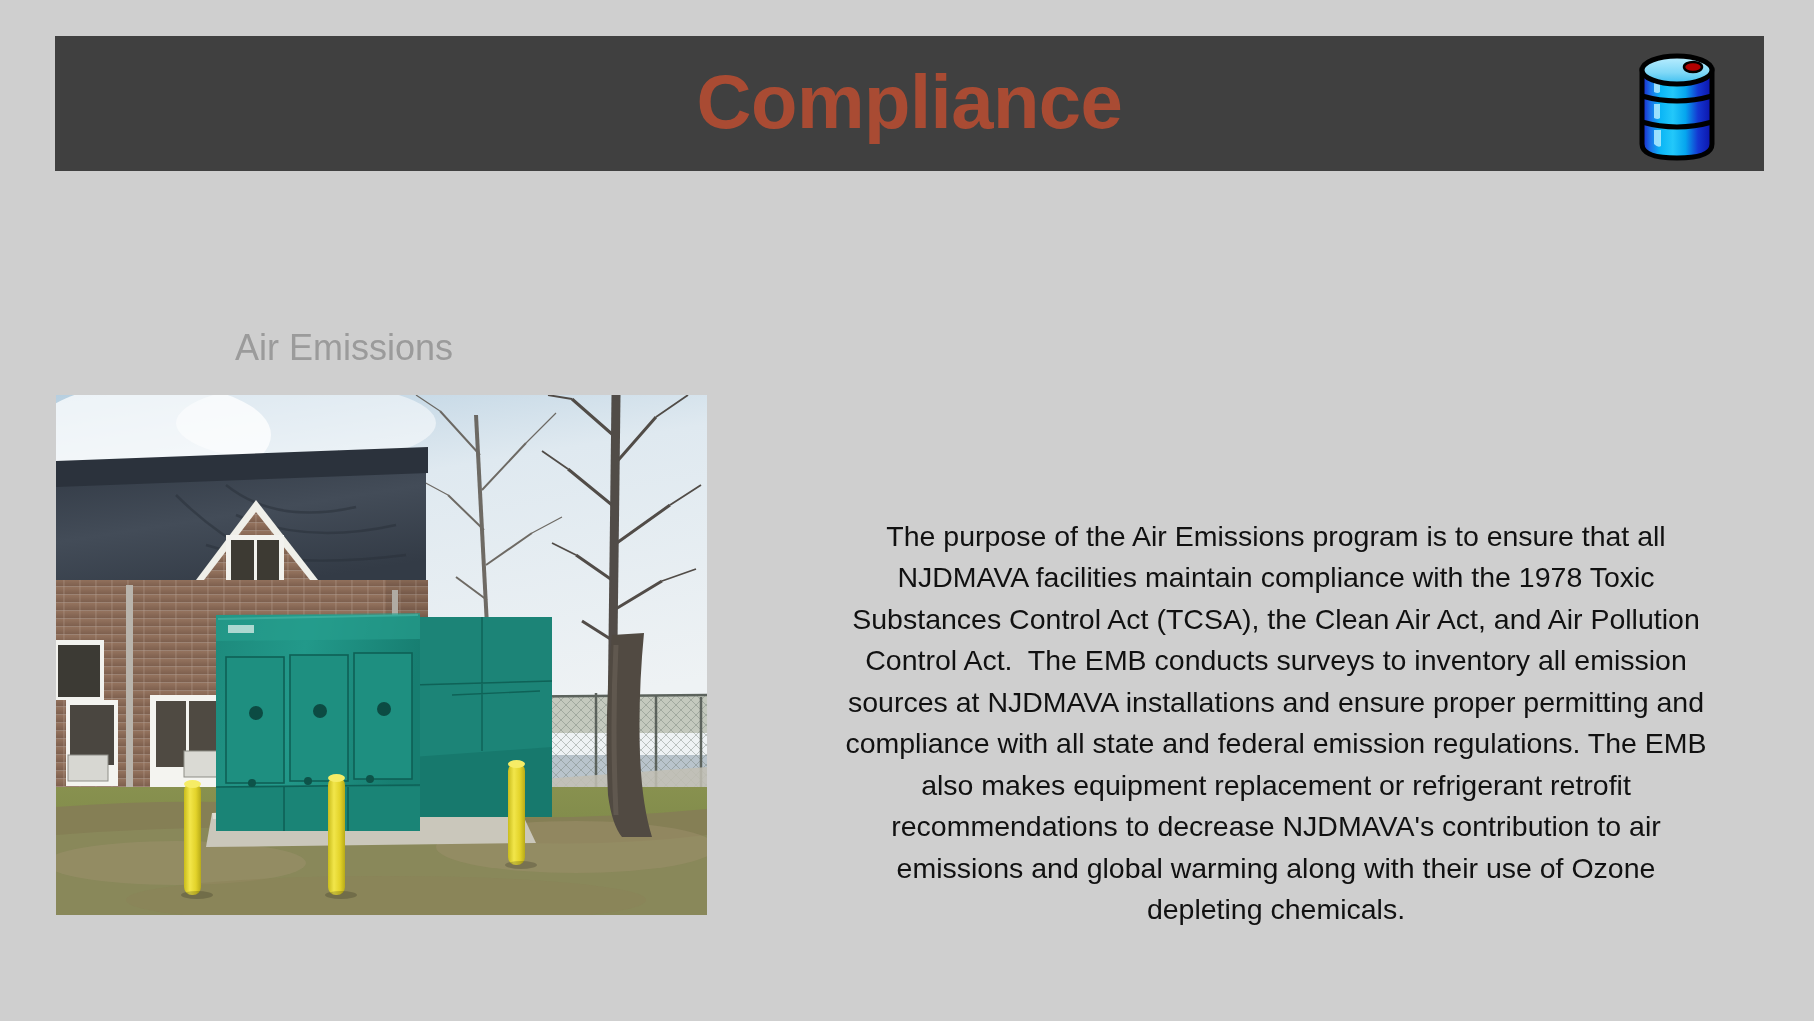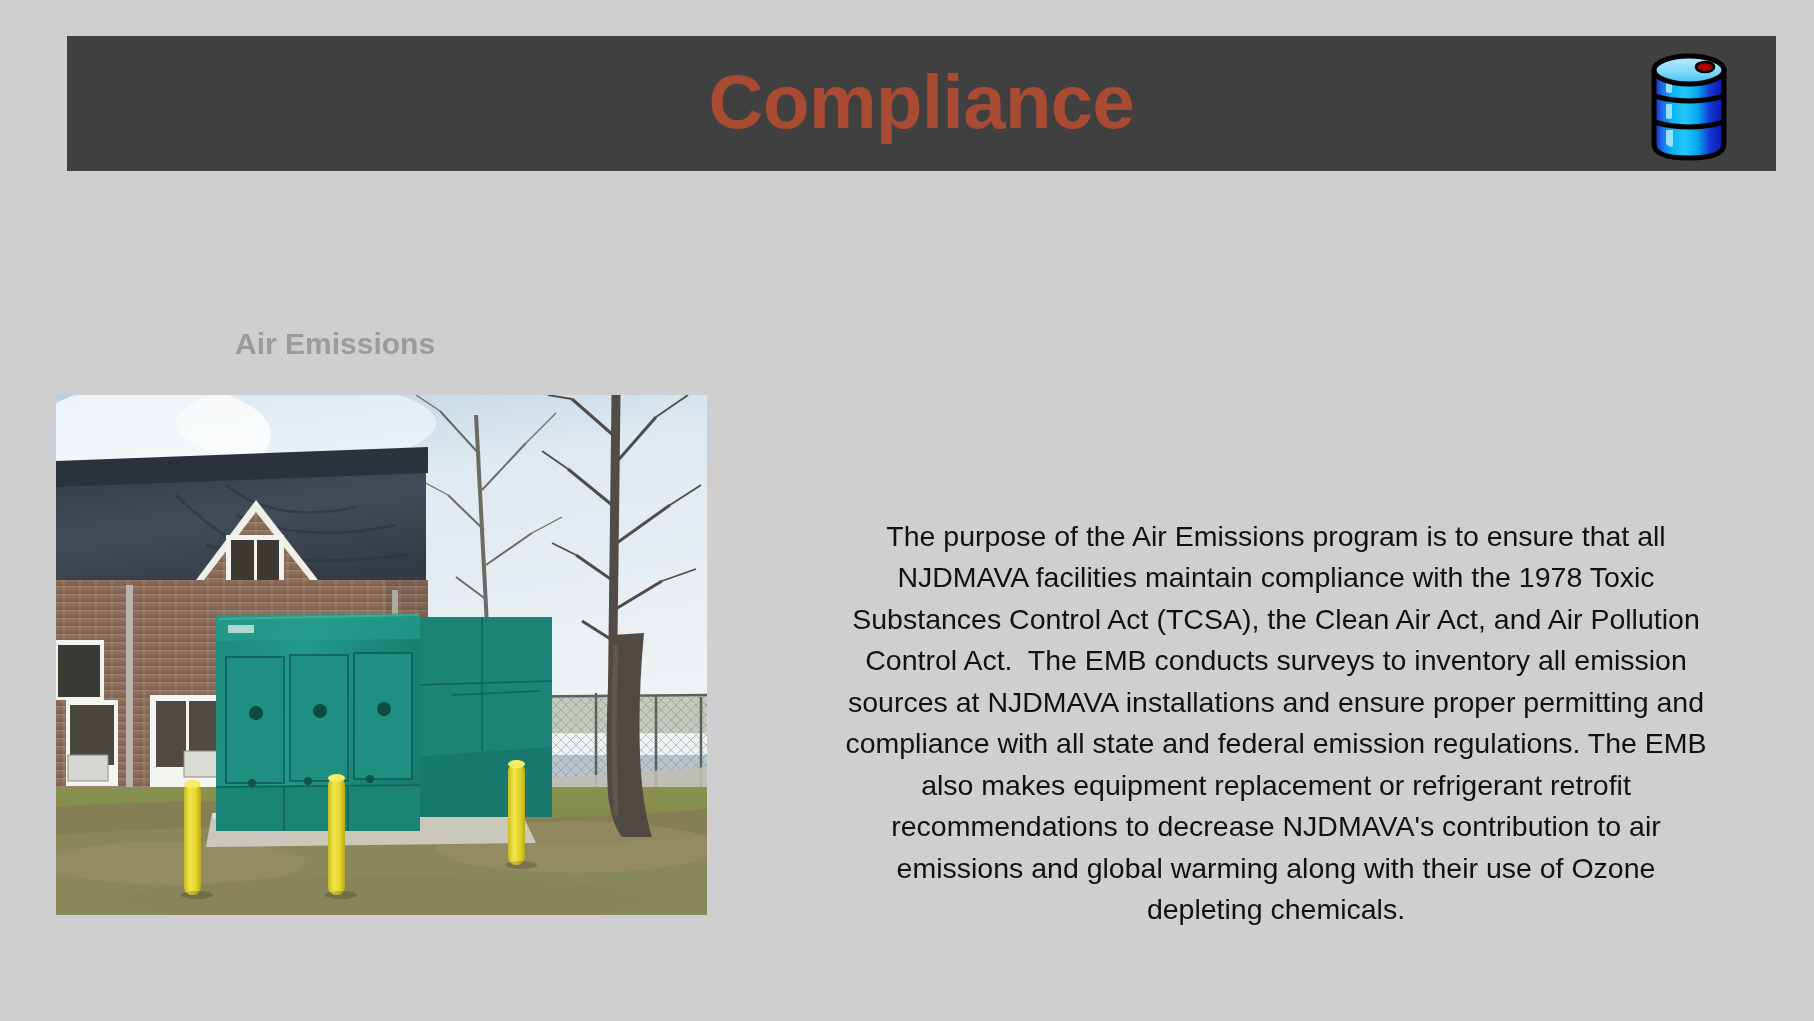--- a/index.html
+++ b/index.html
@@ -20,21 +20,20 @@
   .header-bar {
     position: absolute;
     left: 55px;
     top: 36px;
     width: 1709px;
     height: 135px;
     background: #404040;
     display: flex;
     align-items: center;
     justify-content: center;
-    margin-left: 12px;
   }
   .slide-title {
     color: #a94b33;
     font-size: 76px;
     font-weight: bold;
     line-height: 1;
     letter-spacing: -0.5px;
     margin: 0;
     padding-bottom: 4px;
     white-space: nowrap;
@@ -48,22 +47,22 @@
     width: 86px;
     height: 116px;
   }
 
   
   .section-heading {
     position: absolute;
     left: 235px;
     top: 327px;
     color: #9b9b9b;
-    font-size: 30px;
-    font-weight: bold;
+    font-size: 36px;
+    font-weight: normal;
     letter-spacing: 0px;
     white-space: nowrap;
   }
 
   
   .photo-frame {
     position: absolute;
     left: 56px;
     top: 395px;
     width: 651px;

